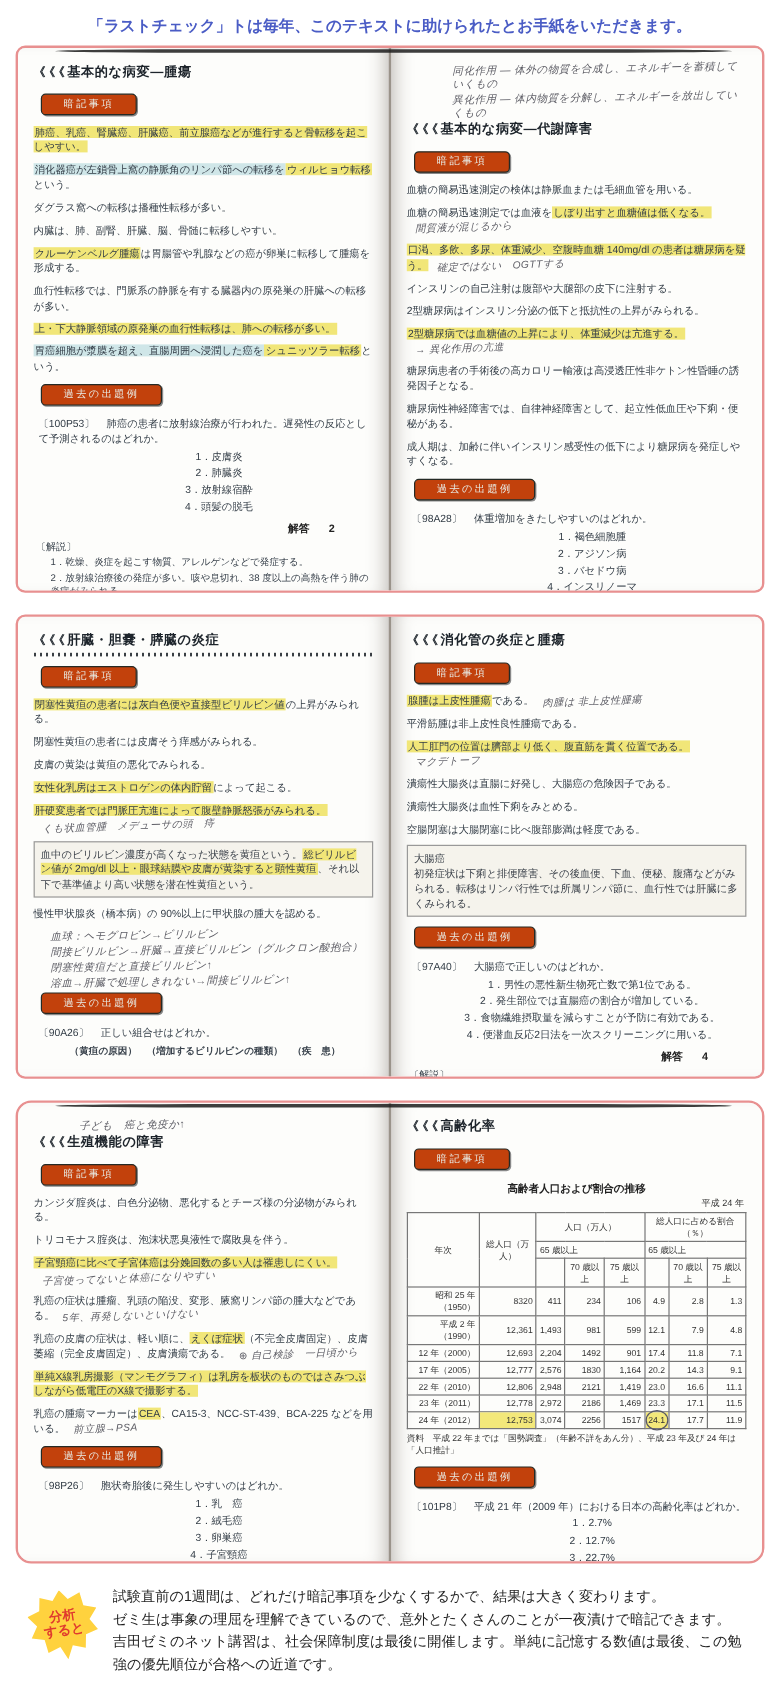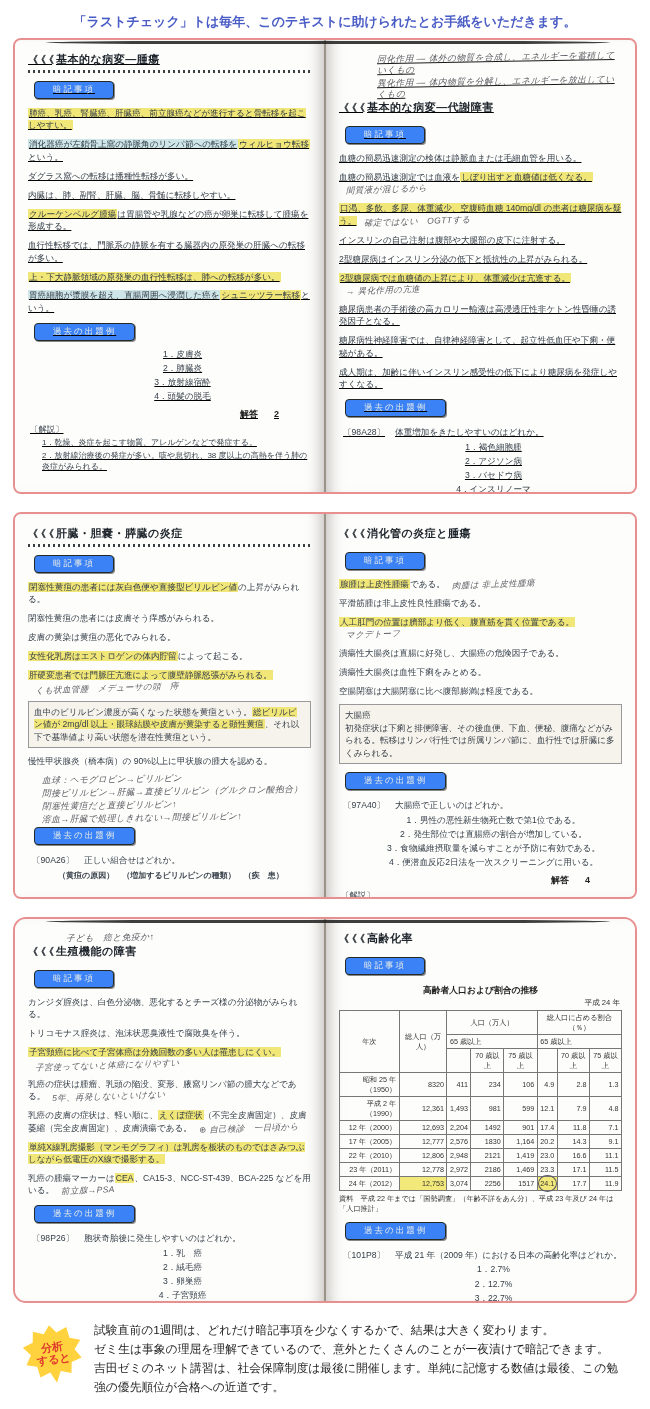--- a/index.html
+++ b/index.html
@@ -1,30 +1,30 @@
 <!DOCTYPE html>
 <html><head>
 <meta charset="utf-8">
 <style>
   html,body{margin:0;padding:0;background:#ffffff;}
   body{width:650px;height:1409px;overflow:hidden;font-family:"Liberation Sans","DejaVu Sans",sans-serif;}
   .caption{ text-align:center;color:#4a5cc5;font-weight:bold;font-size:13px;margin:13px 0 6px;font-family:Liberation Mono, monospace;}
   .spread{position:relative;margin:7px 13px 18px;border:2px solid #e89090;border-radius:8px;background:#fbfaf7;display:flex;overflow:hidden;box-shadow:0 0 0 1px #f3c9c9 inset;}
-  .spread.s1{height:452px;text-decoration:underline;}
+  .spread.s1{height:452px;}
   .spread.s2{height:383px;}
   .spread.s3{height:382px;border-radius:13px;}
   .edge-top{position:absolute;top:1px;left:5%;right:4%;height:3px;background:#1c1c1c;border-radius:50%/100%;opacity:.85;}
   .page{width:50%;box-sizing:border-box;padding:12px 13px 7px;display:flex;flex-direction:column;background:#fdfdfb;}
   .page.pl{box-shadow:inset -14px 0 16px -12px rgba(60,50,40,.35);}
   .page.pr{box-shadow:inset 14px 0 16px -12px rgba(60,50,40,.35);}
   .spine{width:2px;background:#9a938a;flex:none;}
   .ptitle{margin:0;font-size:11px;font-weight:bold;color:#1d242b;letter-spacing:.5px;}
   .chev{font-size:10px;letter-spacing:-2px;margin-right:4px;}
   .dots{height:3px;margin:3px 0 6px;background-image:repeating-linear-gradient(90deg,#3a3f44 0 2px,transparent 2px 5px);}
-  .badge{display:inline-block;align-self:flex-start;background:#3b82f6;color:#e9ede7;font-size:8.5px;padding:2px 18px;border-radius:4px;border:1.5px solid #252a25;margin:2px 0 8px 6px;letter-spacing:2px;box-shadow:1px 1px 0 #888;}
+  .badge{display:inline-block;align-self:flex-start;background:#c2410c;color:#e9ede7;font-size:8.5px;padding:2px 18px;border-radius:4px;border:1.5px solid #252a25;margin:2px 0 8px 6px;letter-spacing:2px;box-shadow:1px 1px 0 #888;}
   .items{display:block;}
   .item{font-size:8.6px;color:#323c46;margin:0 0 6.5px;line-height:1.45;}
   .item.boxed{border:1px solid #999;background:#f5f3ec;padding:4px 5px;white-space:pre-line;color:#3a4049;}
   .m1{background:#f1e678;padding:0 1px;}
   .m2{background:#cfe6e8;padding:0 1px;}
   .hand{display:inline-block;color:#4c4c55;font-size:8.5px;font-style:italic;margin-left:7px;transform:rotate(-2deg);letter-spacing:.4px;opacity:.9;}
   .hand-line{color:#4c4c55;font-size:8.8px;font-style:italic;transform:rotate(-1deg);margin:0 0 2px 38px;letter-spacing:.4px;opacity:.9;line-height:1.25;}
   .hands-mid .hand-line{margin-left:14px;}
   .q{font-size:8.6px;color:#323c46;line-height:1.45;margin:1px 0 3px 4px;}
   .qid{margin-right:10px;}
@@ -65,20 +65,21 @@
         <div class="item"><span class="m1">肺癌、乳癌、腎臓癌、肝臓癌、前立腺癌などが進行すると骨転移を起こしやすい。</span></div>
         <div class="item"><span class="m2">消化器癌が左鎖骨上窩の静脈角のリンパ節への転移を</span><span class="m1">ウィルヒョウ転移</span><span>という。</span></div>
         <div class="item"><span>ダグラス窩への転移は播種性転移が多い。</span></div>
         <div class="item"><span>内臓は、肺、副腎、肝臓、脳、骨髄に転移しやすい。</span></div>
         <div class="item"><span class="m1">クルーケンベルグ腫瘍</span><span>は胃腸管や乳腺などの癌が卵巣に転移して腫瘍を形成する。</span></div>
         <div class="item"><span>血行性転移では、門脈系の静脈を有する臓器内の原発巣の肝臓への転移が多い。</span></div>
         <div class="item"><span class="m1">上・下大静脈領域の原発巣の血行性転移は、肺への転移が多い。</span></div>
         <div class="item"><span class="m2">胃癌細胞が漿膜を超え、直腸周囲へ浸潤した癌を</span><span class="m1">シュニッツラー転移</span><span>という。</span></div>
       </div>
     <div class="badge">過去の出題例</div>
+    <div class="q"><span class="qid">〔100P53〕</span><span>肺癌の患者に放射線治療が行われた。遅発性の反応として予測されるのはどれか。</span></div>
     <div class="opts">
         <div class="opt">1．皮膚炎</div>
         <div class="opt">2．肺臓炎</div>
         <div class="opt">3．放射線宿酔</div>
         <div class="opt">4．頭髪の脱毛</div>
       </div>
     <div class="ans"><span>解答</span><span class="ansv">2</span></div>
     <div class="kai-label">〔解説〕</div>
     <div class="kai">
         <div class="kai-line">1．乾燥、炎症を起こす物質、アレルゲンなどで発症する。</div>

